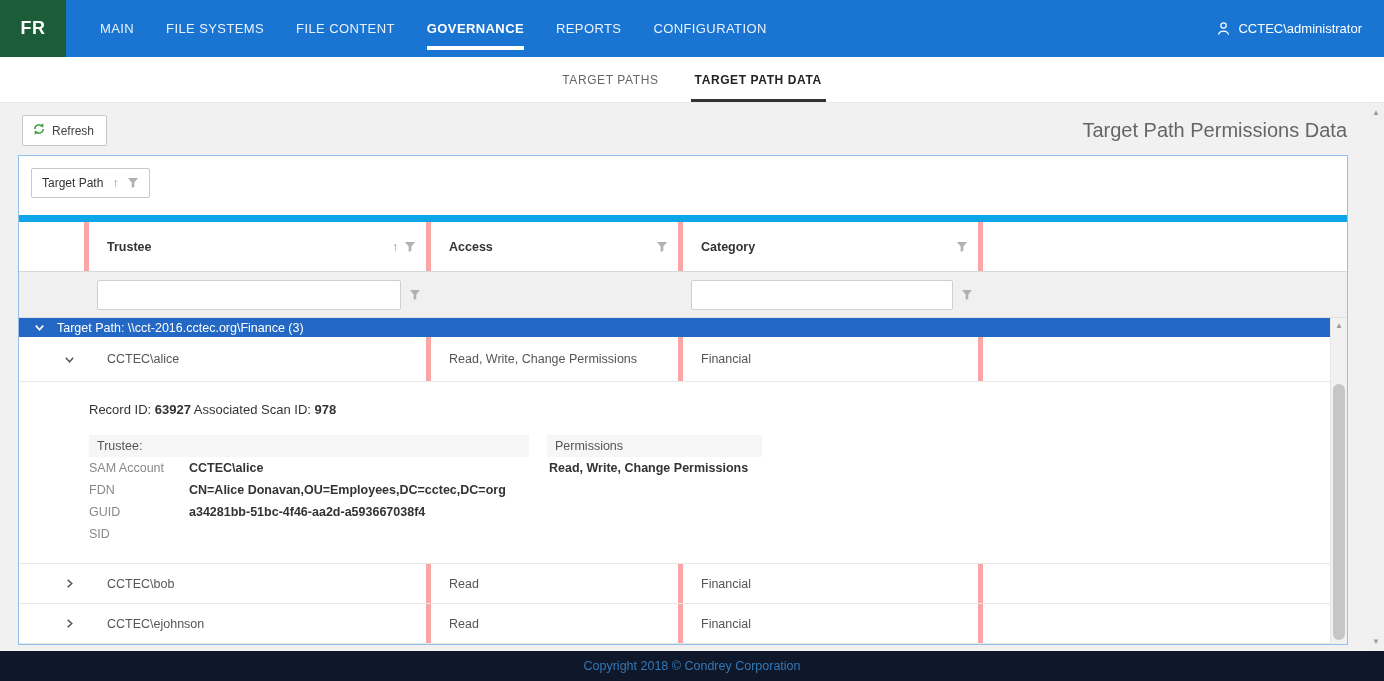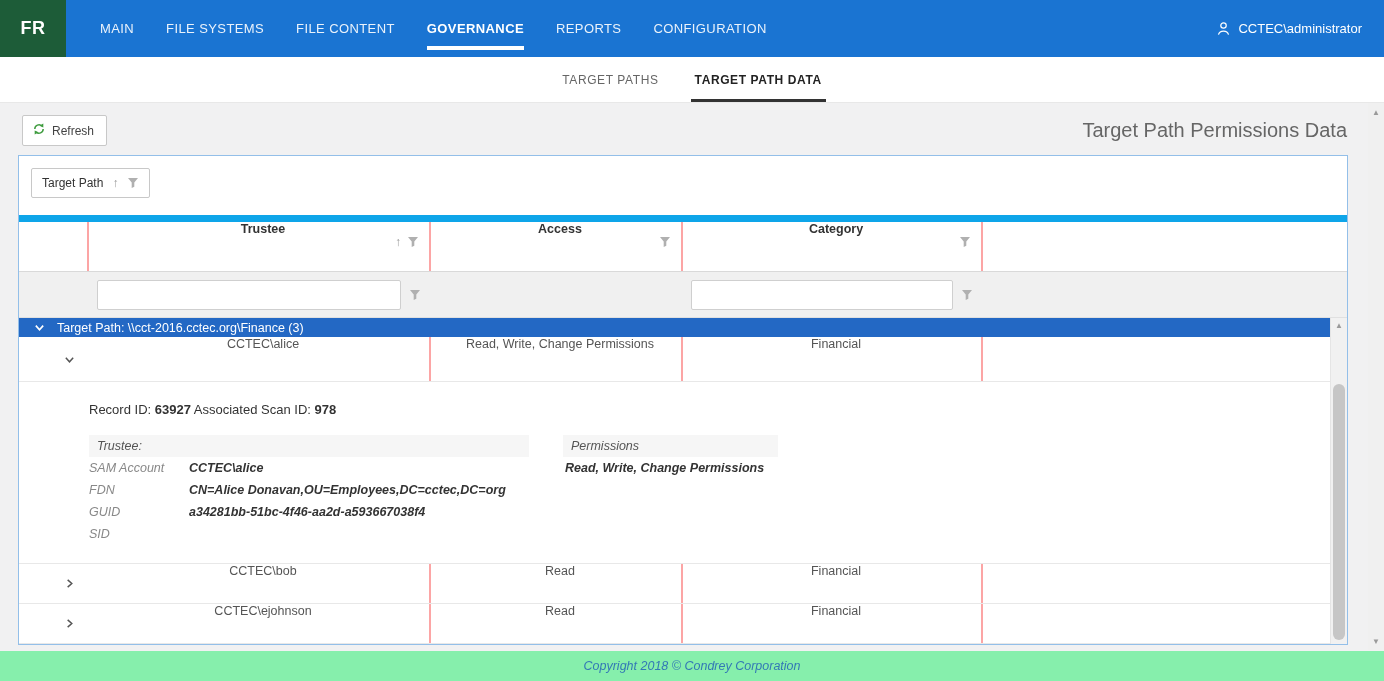--- a/index.html
+++ b/index.html
@@ -35,21 +35,21 @@
   .groupbar { height:66px; padding:12px; border-bottom:7px solid #0ea5e9; background:#fff; }
   .group-chip { display:inline-flex; align-items:center; gap:9px; border:1px solid #c8c8c8; border-radius:2px;
                 background:#fff; padding:7px 10px; font-size:12px; color:#333; cursor:pointer; }
   .sort-arrow { color:#999; font-size:12px; line-height:1; }
   .funnel { color:#a9a9a9; display:inline-flex; }
 
   .cols { display:grid; grid-template-columns:30px 40px 342px 252px 300px 1fr; }
   .header-row { height:50px; border-bottom:1px solid #d9d9d9; background:#fff; }
   .hcell { display:flex; align-items:center; padding:0 10px 0 18px; font-size:12.5px; font-weight:bold; color:#333; }
   .hcell .icons { margin-left:auto; display:flex; align-items:center; gap:6px; }
-  .bordered-r { border-right:2px solid #fca5a5;flex-direction:column; }
+  .bordered-r { border-right:5px solid #fca5a5; }
 
   .filter-row { height:46px; background:#f0f0f0; border-bottom:1px solid #e0e0e0; align-items:center; }
   .fcell { display:flex; align-items:center; padding:0 10px 0 8px; gap:8px; }
   .filter-input { flex:1; height:30px; border:1px solid #cfcfcf; border-radius:2px; background:#fff; padding:0 8px;
                   font-size:12px; color:#333; font-family:inherit; outline:none; }
 
   .grid-body { position:relative; height:340px; }
   .rows-area { margin-right:17px; }
 
   .group-row { height:19px; background:#2368c4; color:#fff; display:flex; align-items:center; gap:12px;
@@ -57,21 +57,21 @@
 
   .data-row { border-bottom:1px solid #e8e8e8; font-size:12.5px; color:#555; background:#fff; }
   .data-row .cell { display:flex; align-items:center; padding:0 10px 0 18px; }
   .data-row .chev-cell { justify-content:center; padding:0; cursor:pointer; color:#555; }
   .row-h45 { height:45px; }
   .row-h40 { height:40px; }
 
   .detail-area { padding:20px 0 0 70px; border-bottom:1px solid #e8e8e8; height:182px; background:#fff; }
   .record-line { font-size:13px; color:#333; margin-bottom:18px; }
   .record-line b { font-weight:bold; }
-  .detail-tables { display:flex; gap:34px;font-style:italic; }
+  .detail-tables { display:flex; gap:18px; }
   .dt-left { width:440px; }
   .dt-right { width:215px; }
   .dt-header { background:#f6f6f6; font-size:12.5px; color:#555; padding:3px 8px; height:22px; line-height:16px; }
   .dt-row { display:flex; font-size:12.5px; height:22px; align-items:center; }
   .dt-label { width:100px; color:#888; padding-left:0; flex:none; }
   .dt-value { font-weight:bold; color:#333; }
   .dt-perm-value { font-weight:bold; color:#333; font-size:12.5px; padding:4px 0 0 2px; }
 
   
   .v-scroll { position:absolute; top:0; right:0; bottom:0; width:17px; background:#f1f1f1; border-left:1px solid #e5e5e5; }
@@ -83,21 +83,21 @@
 
   
   .page-scroll { position:absolute; right:0; top:103px; width:16px; height:547px; background:#f0f0f0; }
   .page-scroll .arrow { position:absolute; left:0; width:100%; height:14px; display:flex; align-items:center; justify-content:center;
                         color:#9a9a9a; font-size:8px; cursor:pointer; }
   .page-scroll .arrow.up { top:2px; }
   .page-scroll .arrow.down { bottom:2px; }
 
   
   .footer { position:absolute; left:0; right:0; bottom:0; height:30px; display:flex; align-items:center; justify-content:center;
-            font-size:12.5px; color:#3379b5; background:#86efac;font-style:italic; }
+            font-size:12.5px; color:#3379b5; background:#0f172a; }
 
   .chev svg { display:block; }
 </style>
 </head>
 <body>
 
 <header class="topbar">
   <div class="logo">FR</div>
   <nav class="topnav">
     <div class="topnav-item">MAIN</div>

